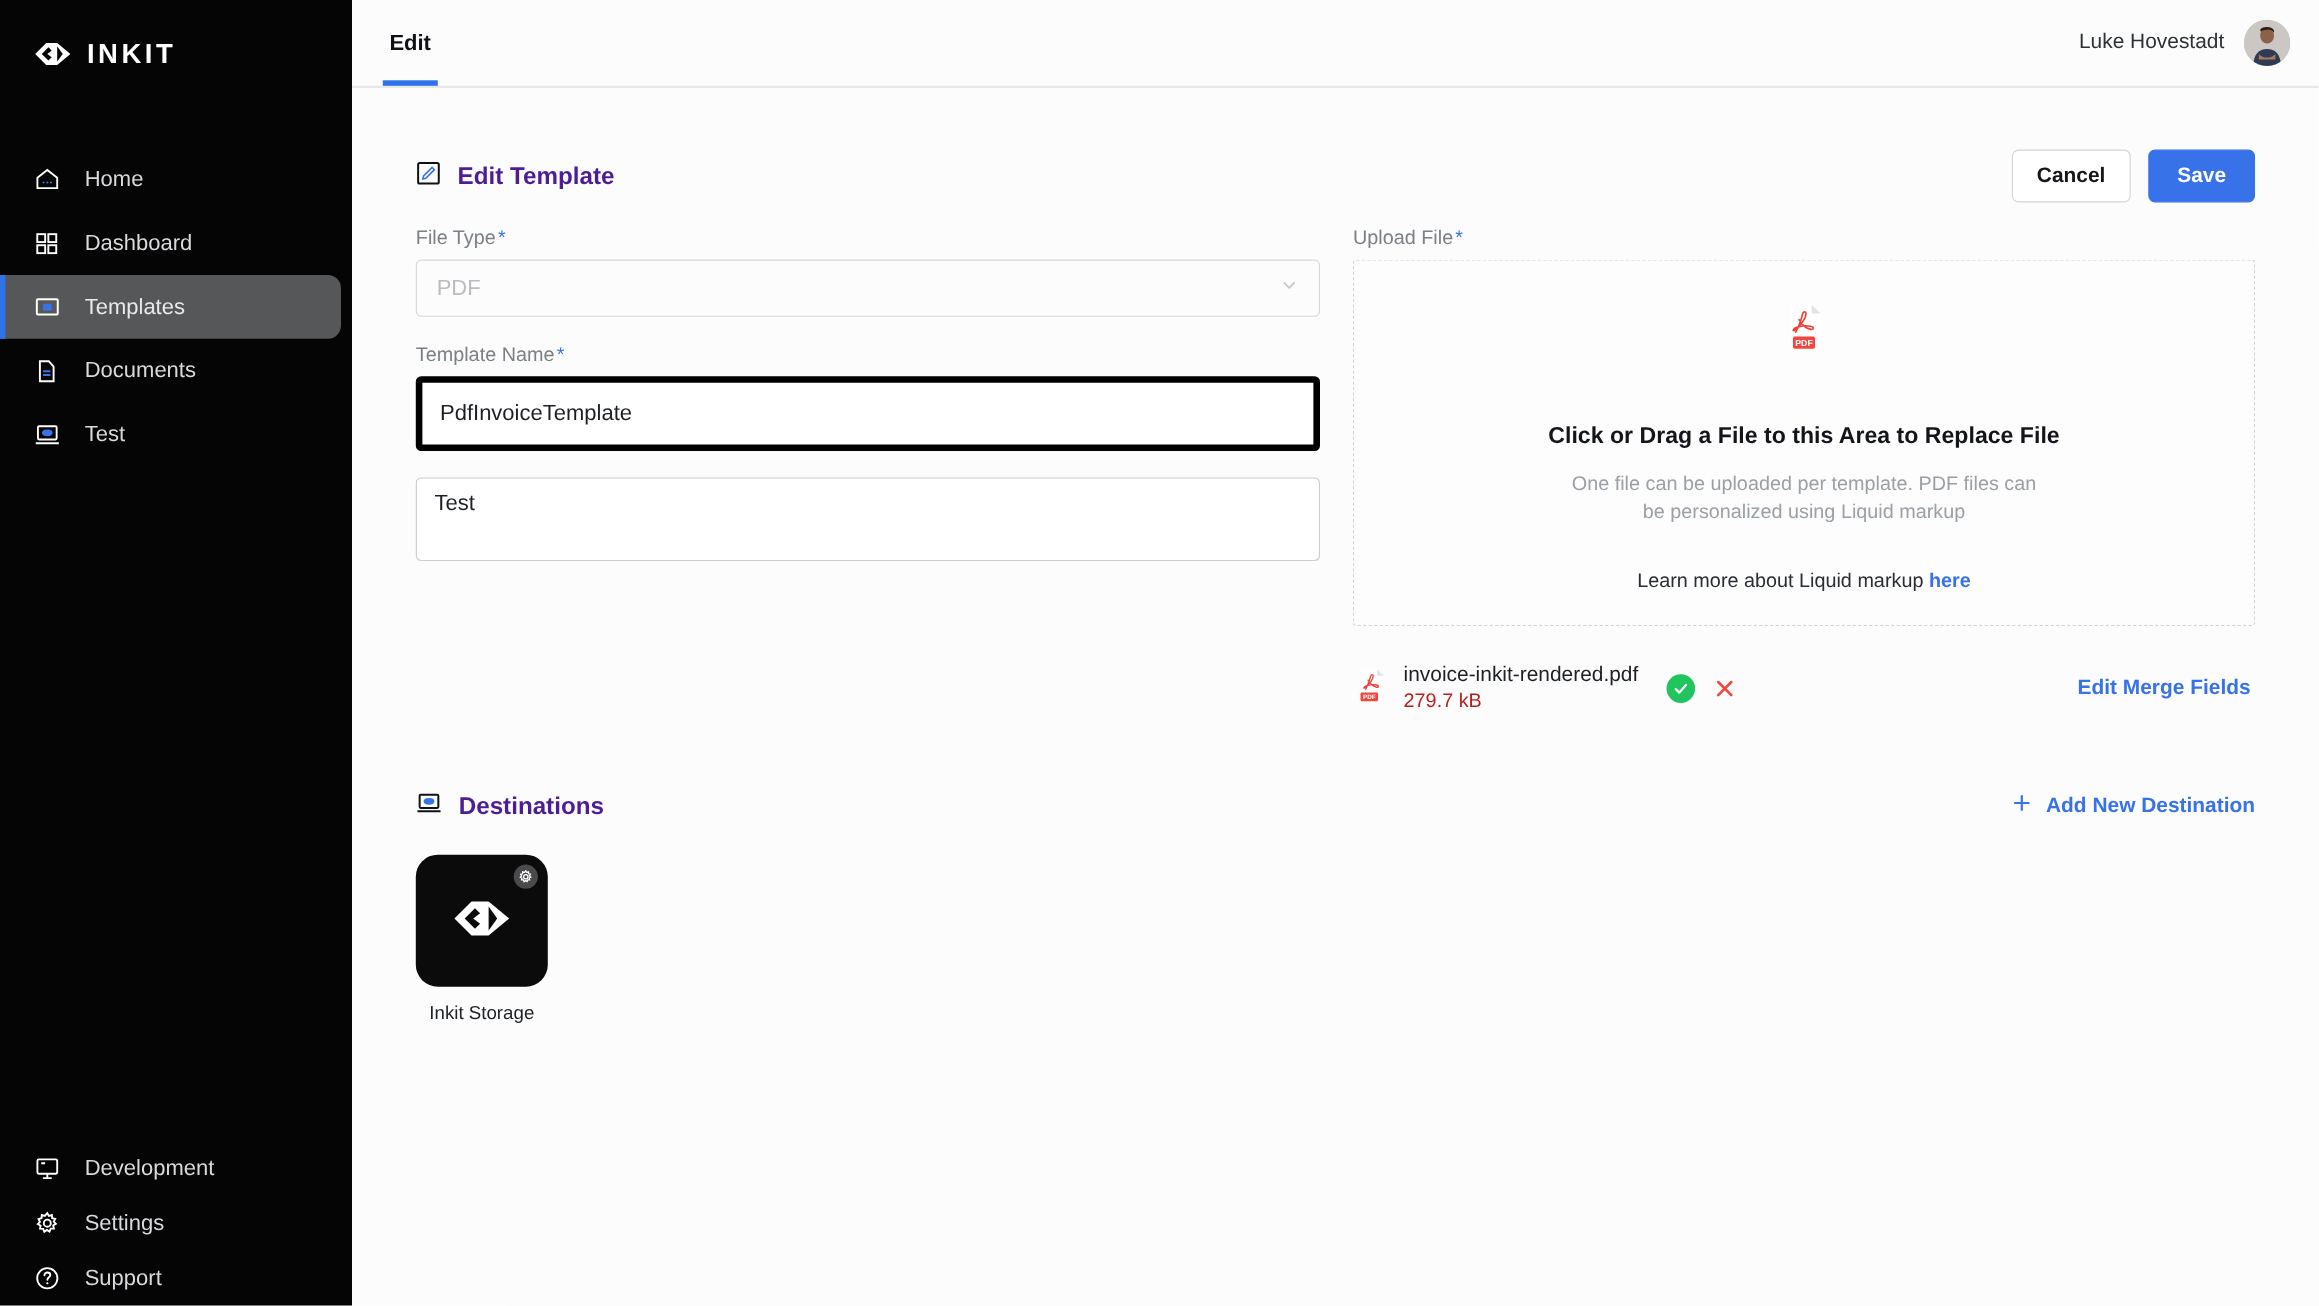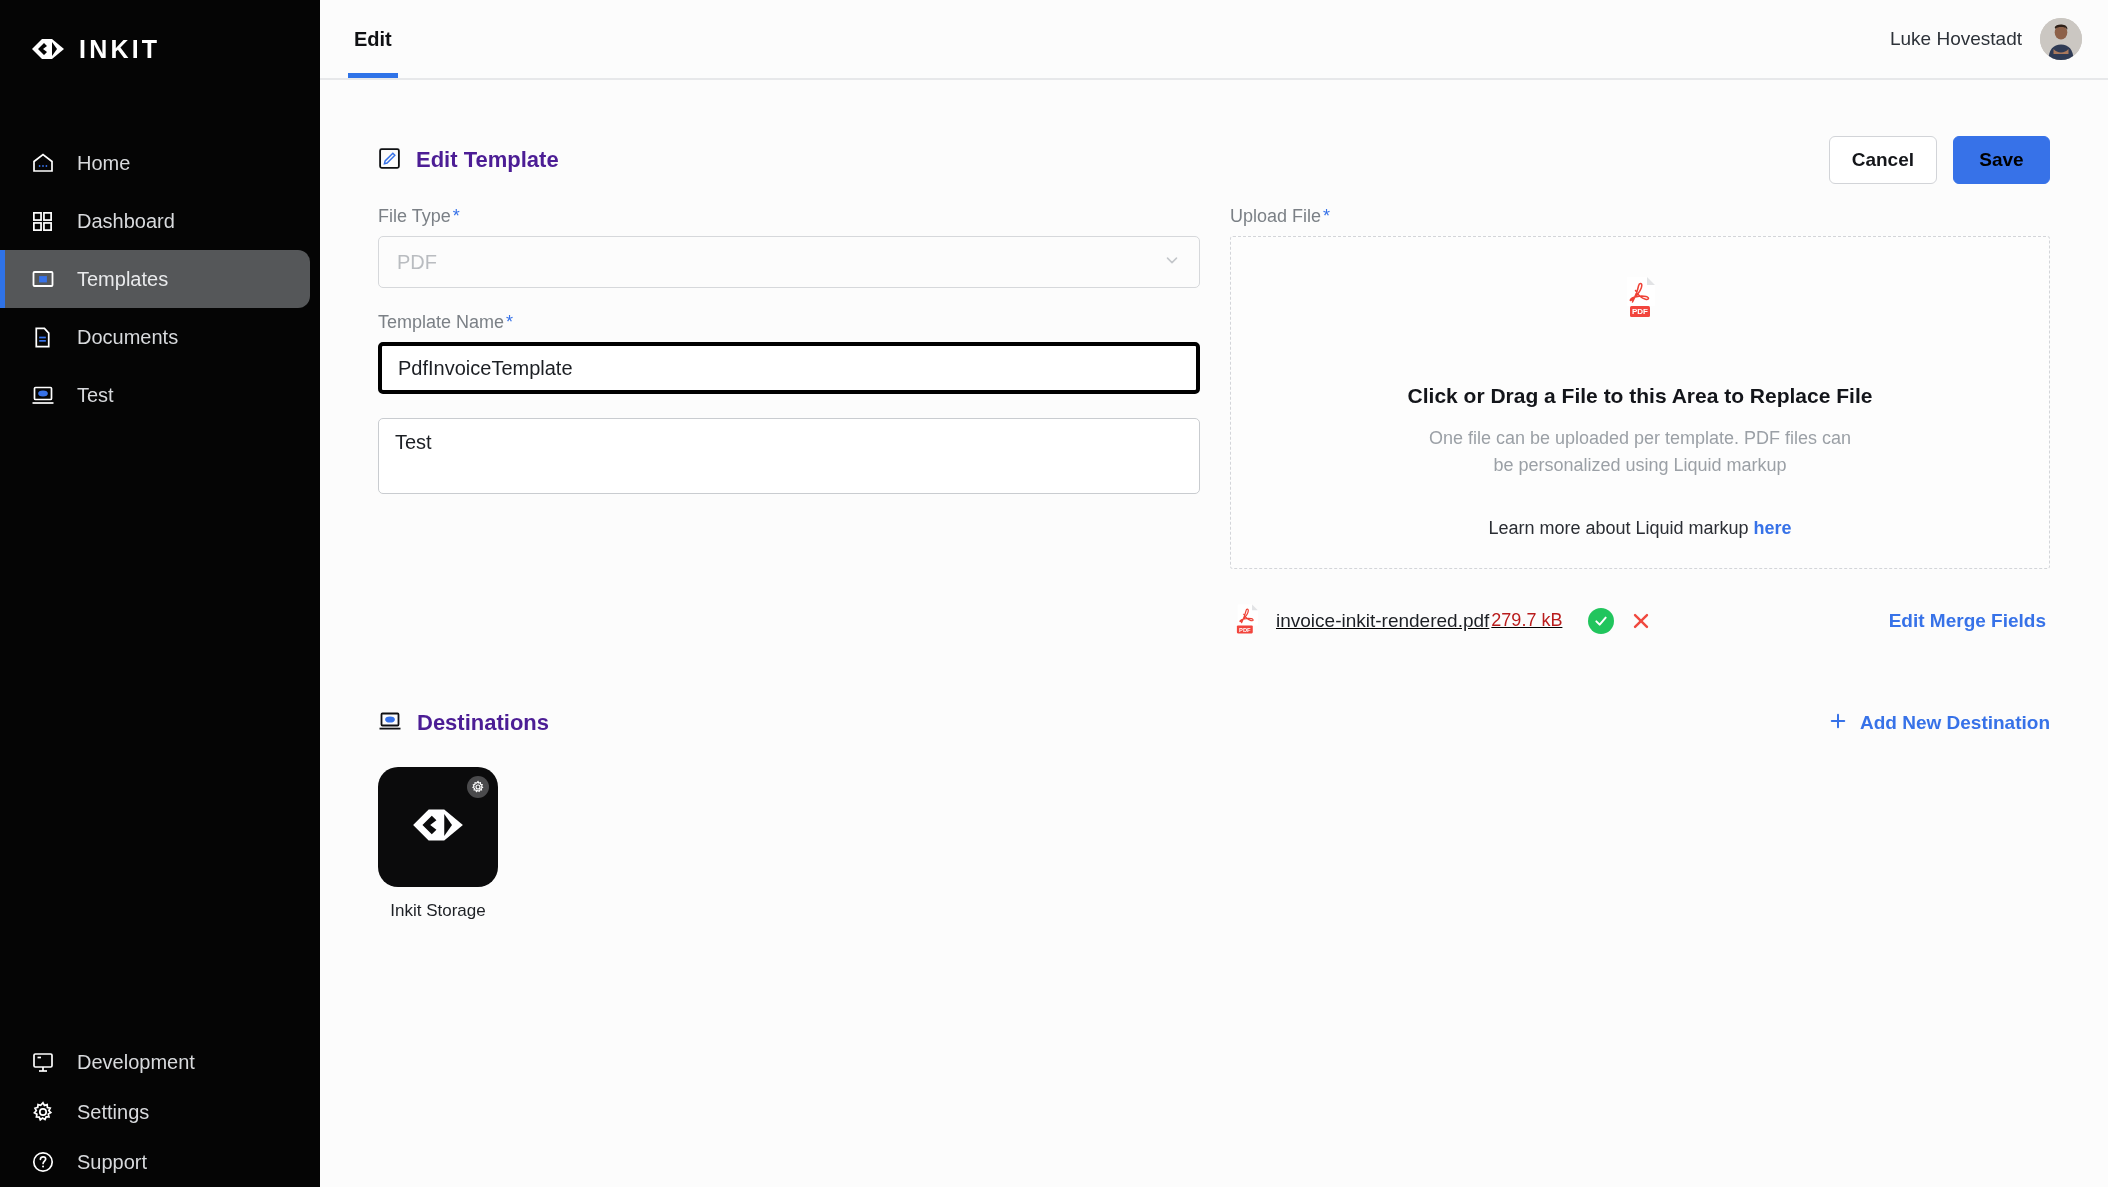--- a/index.html
+++ b/index.html
@@ -109,43 +109,43 @@
   .section-title { display: flex; align-items: center; gap: 15px; }
   .section-title-text { font-size: 22px; font-weight: 700; color: #4c1d95; }
   .head-actions { display: flex; align-items: center; gap: 16px; }
   .btn {
     height: 48px; border-radius: 6px;
     font-size: 19px; font-weight: 700;
     display: flex; align-items: center; justify-content: center;
     cursor: pointer; padding: 0 22px;
   }
   .btn-cancel { background: #ffffff; border: 1px solid #d2d4d8; color: #14161a; min-width: 104px; }
-  .btn-save { background: #3772e8; color: #000000; min-width: 97px; border: 1px solid #3772e8; }
+  .btn-save { background: #3772e8; color: #ffffff; min-width: 97px; border: 1px solid #3772e8; }
 
   .cols { display: flex; gap: 30px; padding: 22px 58px 0 58px; }
   .col-left { width: 822px; flex: 0 0 822px; }
   .col-right { flex: 1; }
 
   .field-label {
     font-size: 18px; color: #7b8086; margin-bottom: 9px;
     display: flex; align-items: flex-start; gap: 2px;
   }
   .req { color: #3772e8; font-size: 18px; line-height: 1; position: relative; top: 1px; }
 
   .select-box {
     height: 52px; border: 1px solid #d6d8db; border-radius: 5px;
     background: #fcfcfc;
     display: flex; align-items: center; justify-content: space-between;
     padding: 0 18px;
     font-size: 20px; color: #b9bcc0;
     cursor: pointer;
   }
   .text-input {
-    height: 52px; width: 100%;
-    border: 4px solid #000000; border-radius: 5px;
+    height: 68px; width: 100%;
+    border: 6px solid #000000; border-radius: 5px;
     background: #ffffff;
     padding: 0 16px;
     font-size: 20px; color: #1c1f24;
     font-family: "Liberation Sans", sans-serif;
   }
   .textarea {
     width: 100%; height: 76px;
     border: 1px solid #c9ccd0; border-radius: 5px;
     background: #ffffff;
     padding: 12px 16px;
@@ -174,21 +174,21 @@
   }
   .dz-learn { font-size: 18px; color: #2a2d33; margin-top: 40px; }
   .dz-learn a { color: #3772e8; font-weight: 700; text-decoration: none; }
 
   .filerow {
     display: flex; align-items: center;
     margin-top: 34px;
     padding-left: 4px;
   }
   .filerow-left { display: flex; align-items: center; gap: 16px; }
-  .file-meta { display: flex; gap: 2px; text-decoration: underline; }
+  .file-meta { display: flex; flex-direction: column; gap: 2px; }
   .file-name { font-size: 19px; color: #1d2025; }
   .file-size { font-size: 18px; color: #b91c1c; }
   .file-status { display: flex; align-items: center; gap: 16px; margin-left: 26px; }
   .edit-merge {
     margin-left: auto; font-size: 19px; font-weight: 700; color: #3772e8;
     cursor: pointer; padding-right: 4px;
   }
   .circle-check {
     width: 26px; height: 26px; border-radius: 50%; background: #21c55d;
     display: flex; align-items: center; justify-content: center; cursor: pointer;

